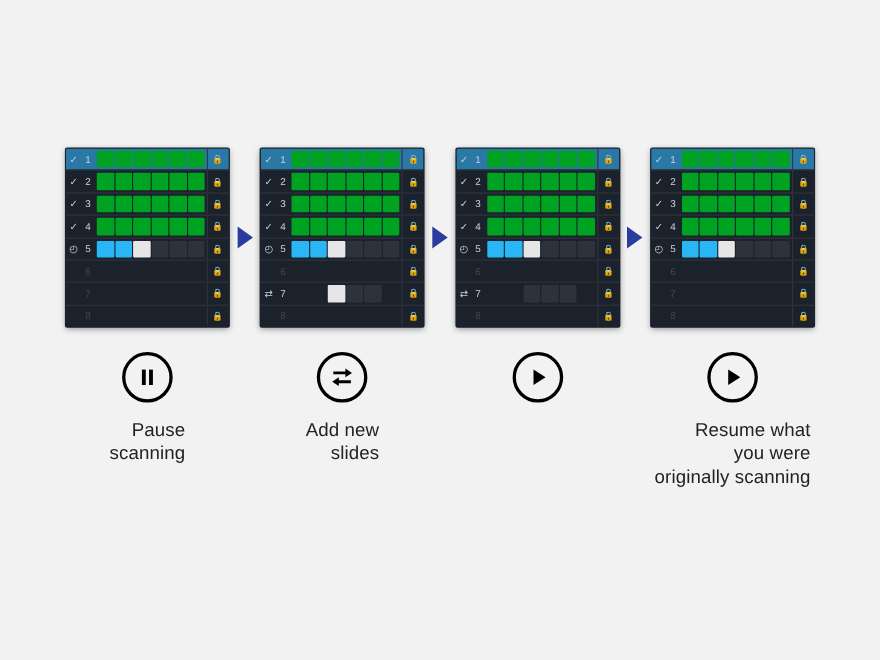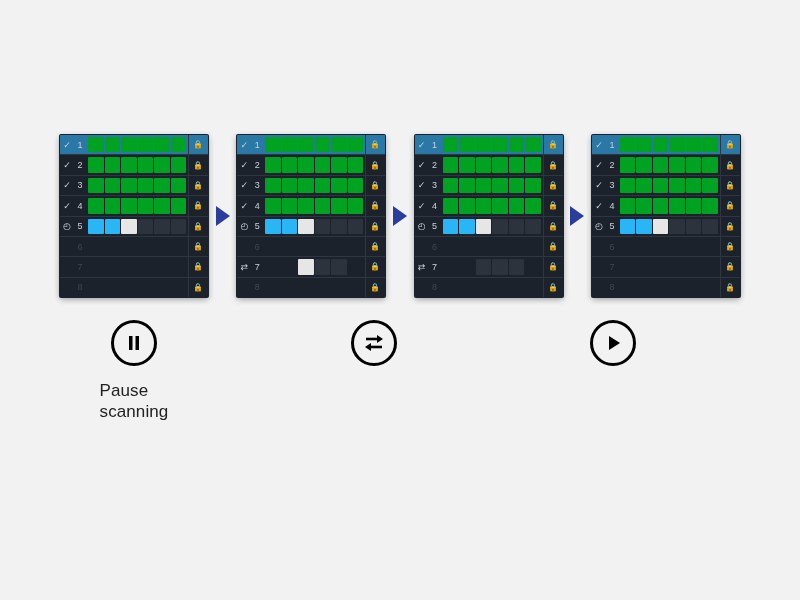--- a/index.html
+++ b/index.html
@@ -120,21 +120,21 @@
     border: 3px solid #000;
     border-radius: 50%;
     display: flex;
     align-items: center;
     justify-content: center;
   }
   .circ svg { display: block; }
   .caption {
     font-size: 17px;
     line-height: 1.25;
-    text-align: left;
+    text-align: right;
     color: #222;
     font-weight: 400;
     letter-spacing: 0.1px;
   }
 
   .gap { width: 14px; flex: 0 0 auto; }
 </style>
 </head>
 <body>
 
@@ -585,25 +585,34 @@
       <div class="gap"></div>
       <div class="iconblk">
         <div class="circ">
           <svg width="24" height="24" viewBox="0 0 24 24">
             <line x1="4" y1="8" x2="17" y2="8" stroke="#000" stroke-width="2.6"></line>
             <polygon points="15,4 21,8 15,12" fill="#000"></polygon>
             <line x1="20" y1="16" x2="7" y2="16" stroke="#000" stroke-width="2.6"></line>
             <polygon points="9,12 3,16 9,20" fill="#000"></polygon>
           </svg>
         </div>
+        <div class="caption">Add new<br>slides</div>
       </div>
       <div class="gap"></div>
       <div class="iconblk">
         <div class="circ">
           <svg width="24" height="24" viewBox="0 0 24 24">
             <polygon points="8,5 19,12 8,19" fill="#000"></polygon>
           </svg>
         </div>
       </div>
       <div class="gap"></div>
+      <div class="iconblk">
+        <div class="circ">
+          <svg width="24" height="24" viewBox="0 0 24 24">
+            <polygon points="8,5 19,12 8,19" fill="#000"></polygon>
+          </svg>
+        </div>
+        <div class="caption">Resume what<br>you were<br>originally scanning</div>
+      </div>
     </div>
 
 </div>
 
 </body></html>

